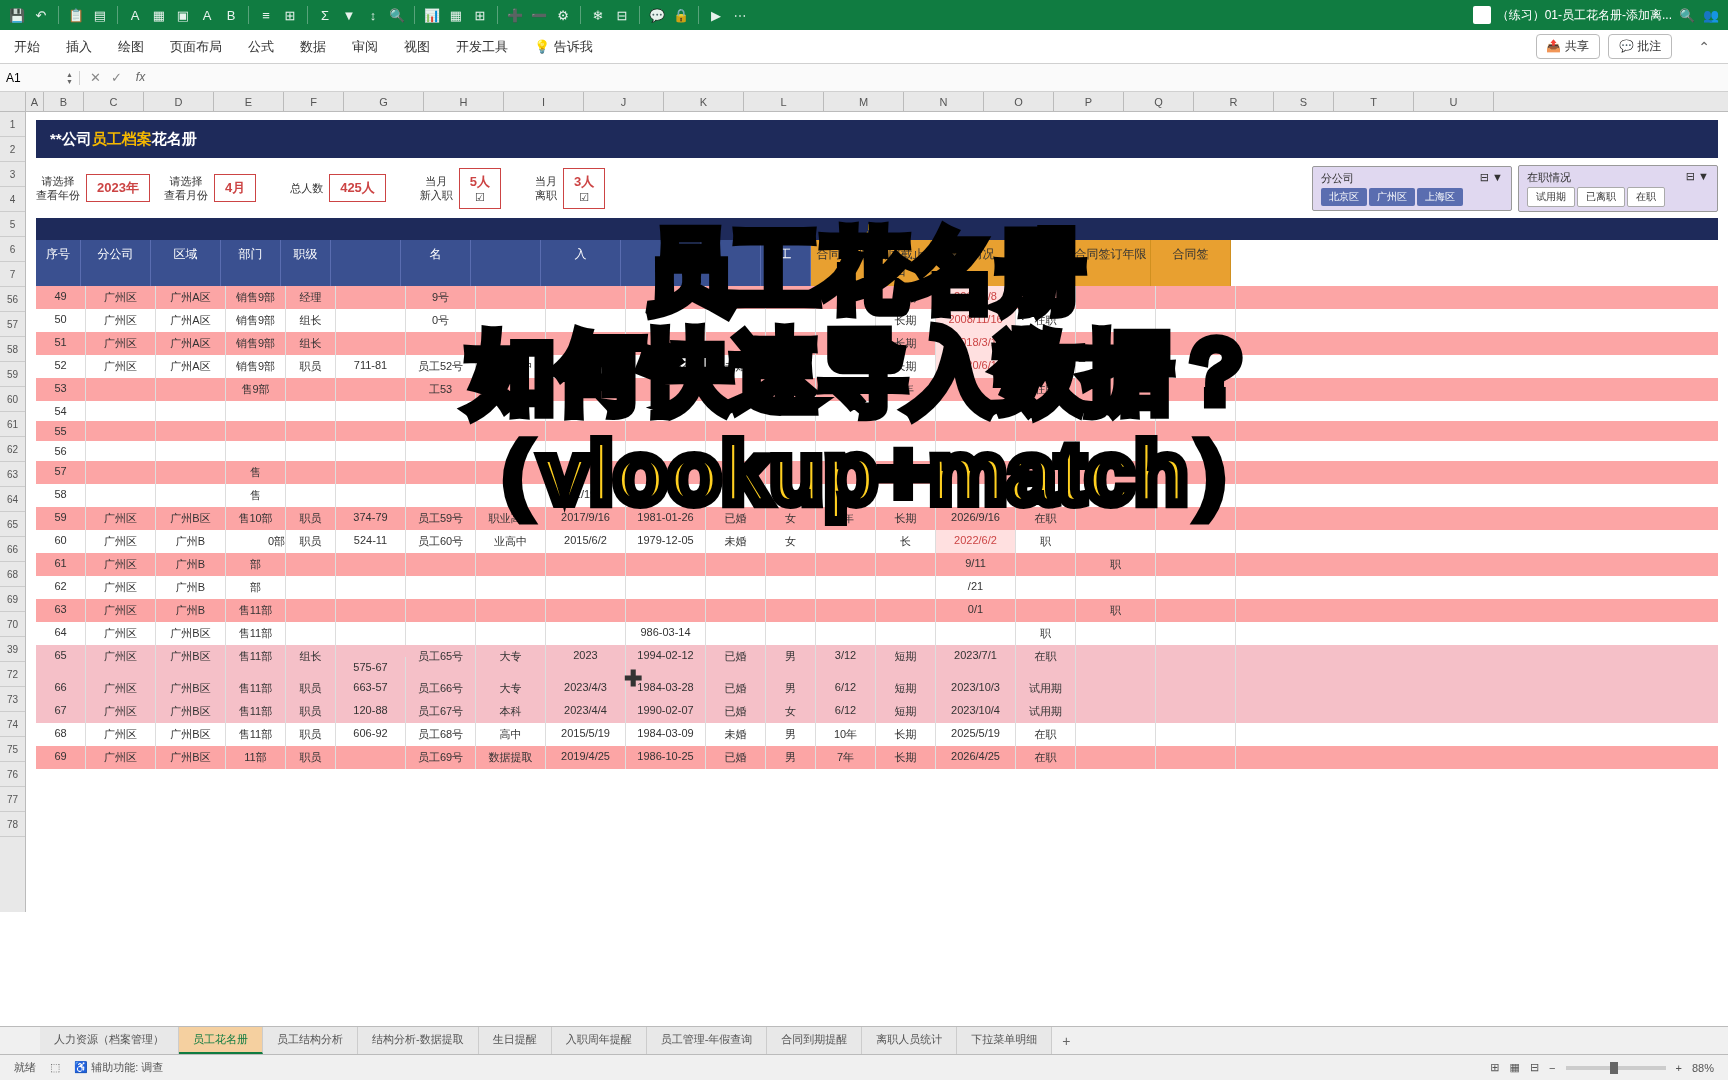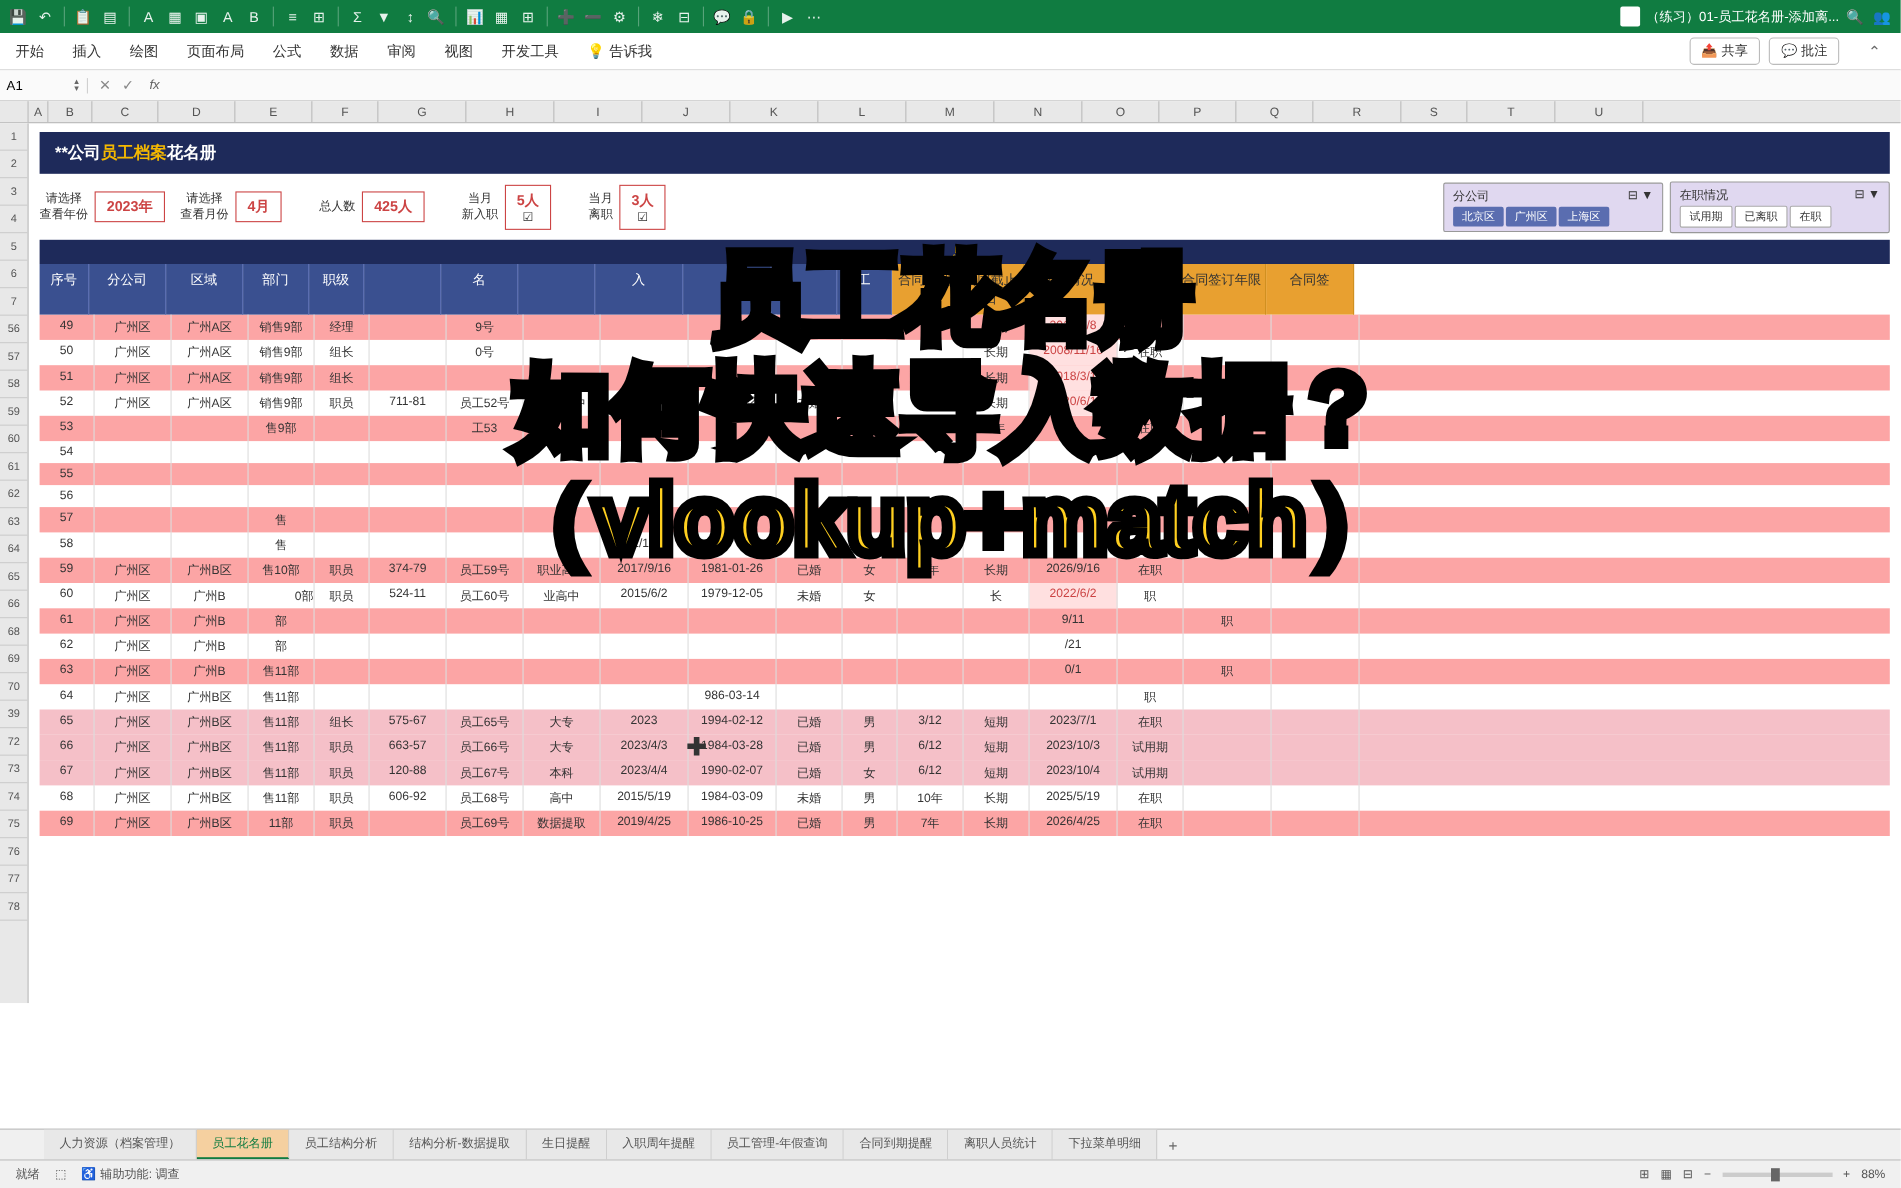--- a/index.html
+++ b/index.html
@@ -595,21 +595,21 @@
           <div class="cell" style="width: 60px;">职</div>
           <div class="cell" style="width: 80px;"></div>
           <div class="cell" style="width: 80px;"></div>
         </div>
         <div class="data-row even pink">
           <div class="cell" style="width: 50px;">65</div>
           <div class="cell" style="width: 70px;">广州区</div>
           <div class="cell" style="width: 70px;">广州B区</div>
           <div class="cell" style="width: 60px;">售11部</div>
           <div class="cell" style="width: 50px;">组长</div>
-          <div class="cell" style="width: 70px;">575-67</div>
+          <div class="cell" style="width: 70px; margin-top: 12px;">575-67</div>
           <div class="cell" style="width: 70px;">员工65号</div>
           <div class="cell" style="width: 70px;">大专</div>
           <div class="cell" style="width: 80px;">2023</div>
           <div class="cell" style="width: 80px;">1994-02-12</div>
           <div class="cell" style="width: 60px;">已婚</div>
           <div class="cell" style="width: 50px;">男</div>
           <div class="cell" style="width: 60px;">3/12</div>
           <div class="cell" style="width: 60px;">短期</div>
           <div class="cell" style="width: 80px;">2023/7/1</div>
           <div class="cell" style="width: 60px;">在职</div>

